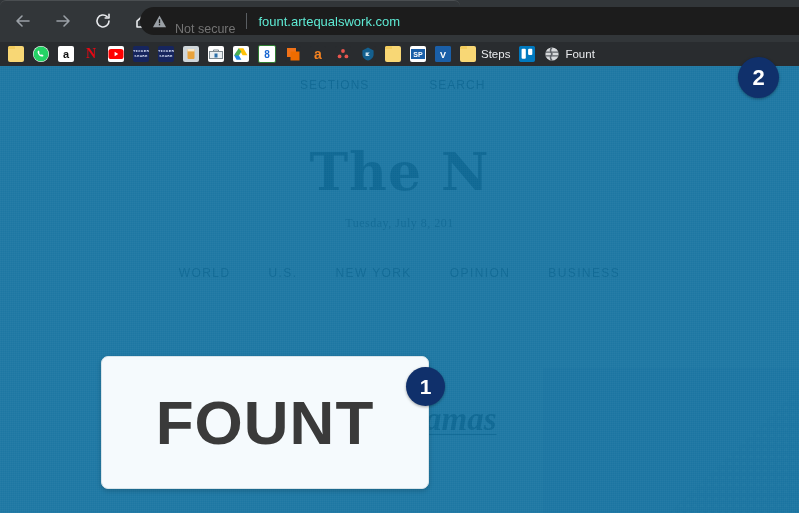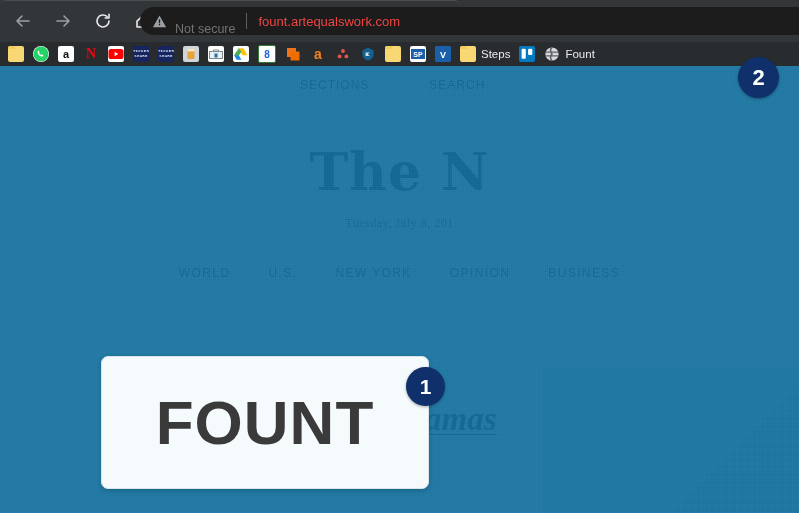--- a/index.html
+++ b/index.html
@@ -72,21 +72,21 @@
     margin-top: 16px;
   }
   .omni-sep {
     width: 1px;
     height: 16px;
     background: #5a5e62;
     margin: 0 11px;
     flex: 0 0 auto;
   }
   .url-text {
-    color: #ef4444;
+    color: #5eead4;
     font-size: 13px;
     white-space: nowrap;
   }
 
   
   .bookmarks {
     position: absolute;
     top: 42px; left: 0;
     width: 799px;
     height: 24px;

